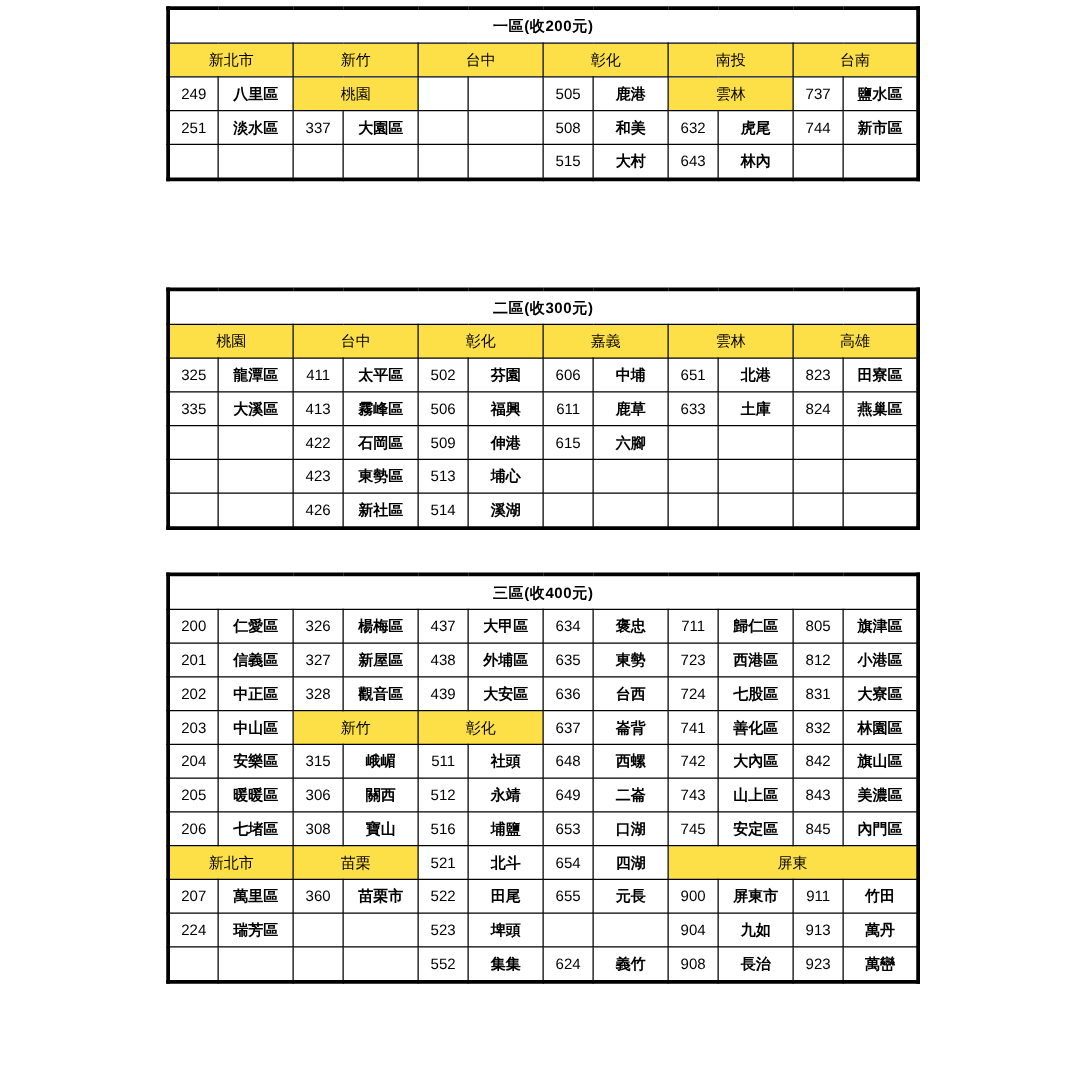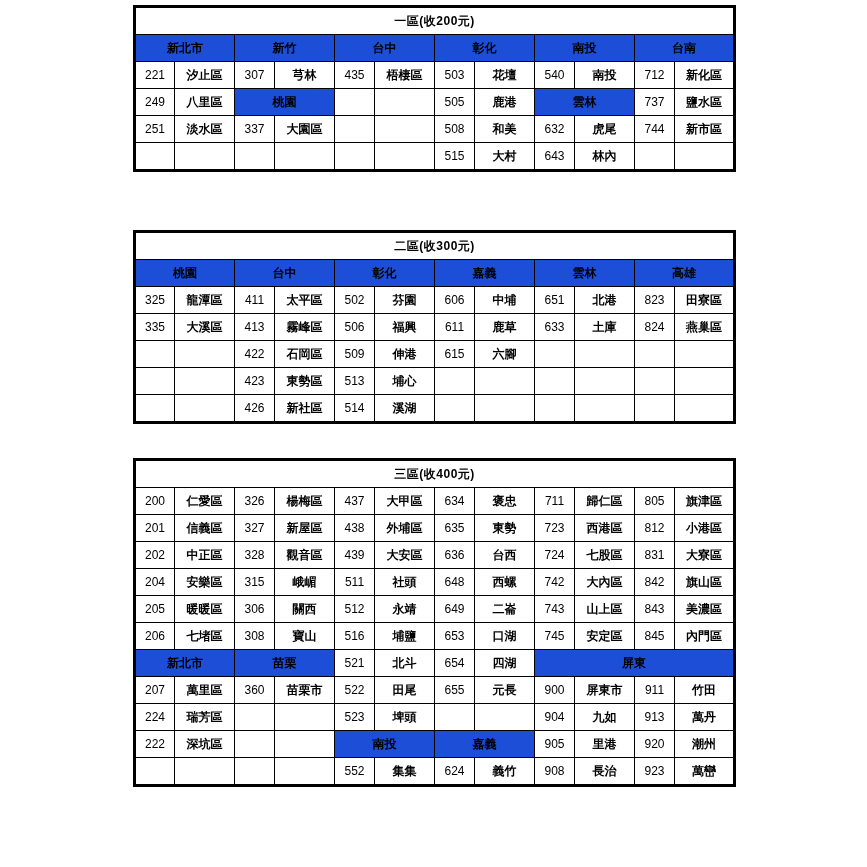--- a/index.html
+++ b/index.html
@@ -36,22 +36,22 @@
   }
   td.title-cell {
     height: 28px;
     font-size: 15px;
     font-weight: bold;
     background: #ffffff;
     letter-spacing: 0.5px;
     margin-top: 42px;
   }
   td.hdr {
-    background: #1d4ed8;
-    font-weight: bold;
+    background: #fde047;
+    font-weight: normal;
     font-size: 12.5px;
     border-left: 2px solid #000000;
     border-right: 2px solid #000000;
   }
   td.code {
     border-left: 2px solid #000000;
     border-right: 1px solid #7f7f7f;
     font-size: 12.5px;
   }
   td.name {
@@ -86,34 +86,20 @@
         </tr>
     </thead>
     <tbody>
         <tr>
           <td class="hdr" colspan="2">新北市</td>
           <td class="hdr" colspan="2">新竹</td>
           <td class="hdr" colspan="2">台中</td>
           <td class="hdr" colspan="2">彰化</td>
           <td class="hdr" colspan="2">南投</td>
           <td class="hdr" colspan="2">台南</td>
-        </tr>
-        <tr>
-          <td class="code">221</td>
-          <td class="name">汐止區</td>
-          <td class="code">307</td>
-          <td class="name">芎林</td>
-          <td class="code">435</td>
-          <td class="name">梧棲區</td>
-          <td class="code">503</td>
-          <td class="name">花壇</td>
-          <td class="code">540</td>
-          <td class="name">南投</td>
-          <td class="code">712</td>
-          <td class="name">新化區</td>
         </tr>
         <tr>
           <td class="code">249</td>
           <td class="name">八里區</td>
           <td class="hdr" colspan="2">桃園</td>
           <td class="code"></td>
           <td class="name"></td>
           <td class="code">505</td>
           <td class="name">鹿港</td>
           <td class="hdr" colspan="2">雲林</td>
@@ -310,20 +296,32 @@
           <td class="code">439</td>
           <td class="name">大安區</td>
           <td class="code">636</td>
           <td class="name">台西</td>
           <td class="code">724</td>
           <td class="name">七股區</td>
           <td class="code">831</td>
           <td class="name">大寮區</td>
         </tr>
         <tr>
+          <td class="code">203</td>
+          <td class="name">中山區</td>
+          <td class="hdr" colspan="2">新竹</td>
+          <td class="hdr" colspan="2">彰化</td>
+          <td class="code">637</td>
+          <td class="name">崙背</td>
+          <td class="code">741</td>
+          <td class="name">善化區</td>
+          <td class="code">832</td>
+          <td class="name">林園區</td>
+        </tr>
+        <tr>
           <td class="code">204</td>
           <td class="name">安樂區</td>
           <td class="code">315</td>
           <td class="name">峨嵋</td>
           <td class="code">511</td>
           <td class="name">社頭</td>
           <td class="code">648</td>
           <td class="name">西螺</td>
           <td class="code">742</td>
           <td class="name">大內區</td>
@@ -389,32 +387,20 @@
           <td class="code">523</td>
           <td class="name">埤頭</td>
           <td class="code"></td>
           <td class="name"></td>
           <td class="code">904</td>
           <td class="name">九如</td>
           <td class="code">913</td>
           <td class="name">萬丹</td>
         </tr>
         <tr>
-          <td class="code">222</td>
-          <td class="name">深坑區</td>
-          <td class="code"></td>
-          <td class="name"></td>
-          <td class="hdr" colspan="2">南投</td>
-          <td class="hdr" colspan="2">嘉義</td>
-          <td class="code">905</td>
-          <td class="name">里港</td>
-          <td class="code">920</td>
-          <td class="name">潮州</td>
-        </tr>
-        <tr>
           <td class="code"></td>
           <td class="name"></td>
           <td class="code"></td>
           <td class="name"></td>
           <td class="code">552</td>
           <td class="name">集集</td>
           <td class="code">624</td>
           <td class="name">義竹</td>
           <td class="code">908</td>
           <td class="name">長治</td>

